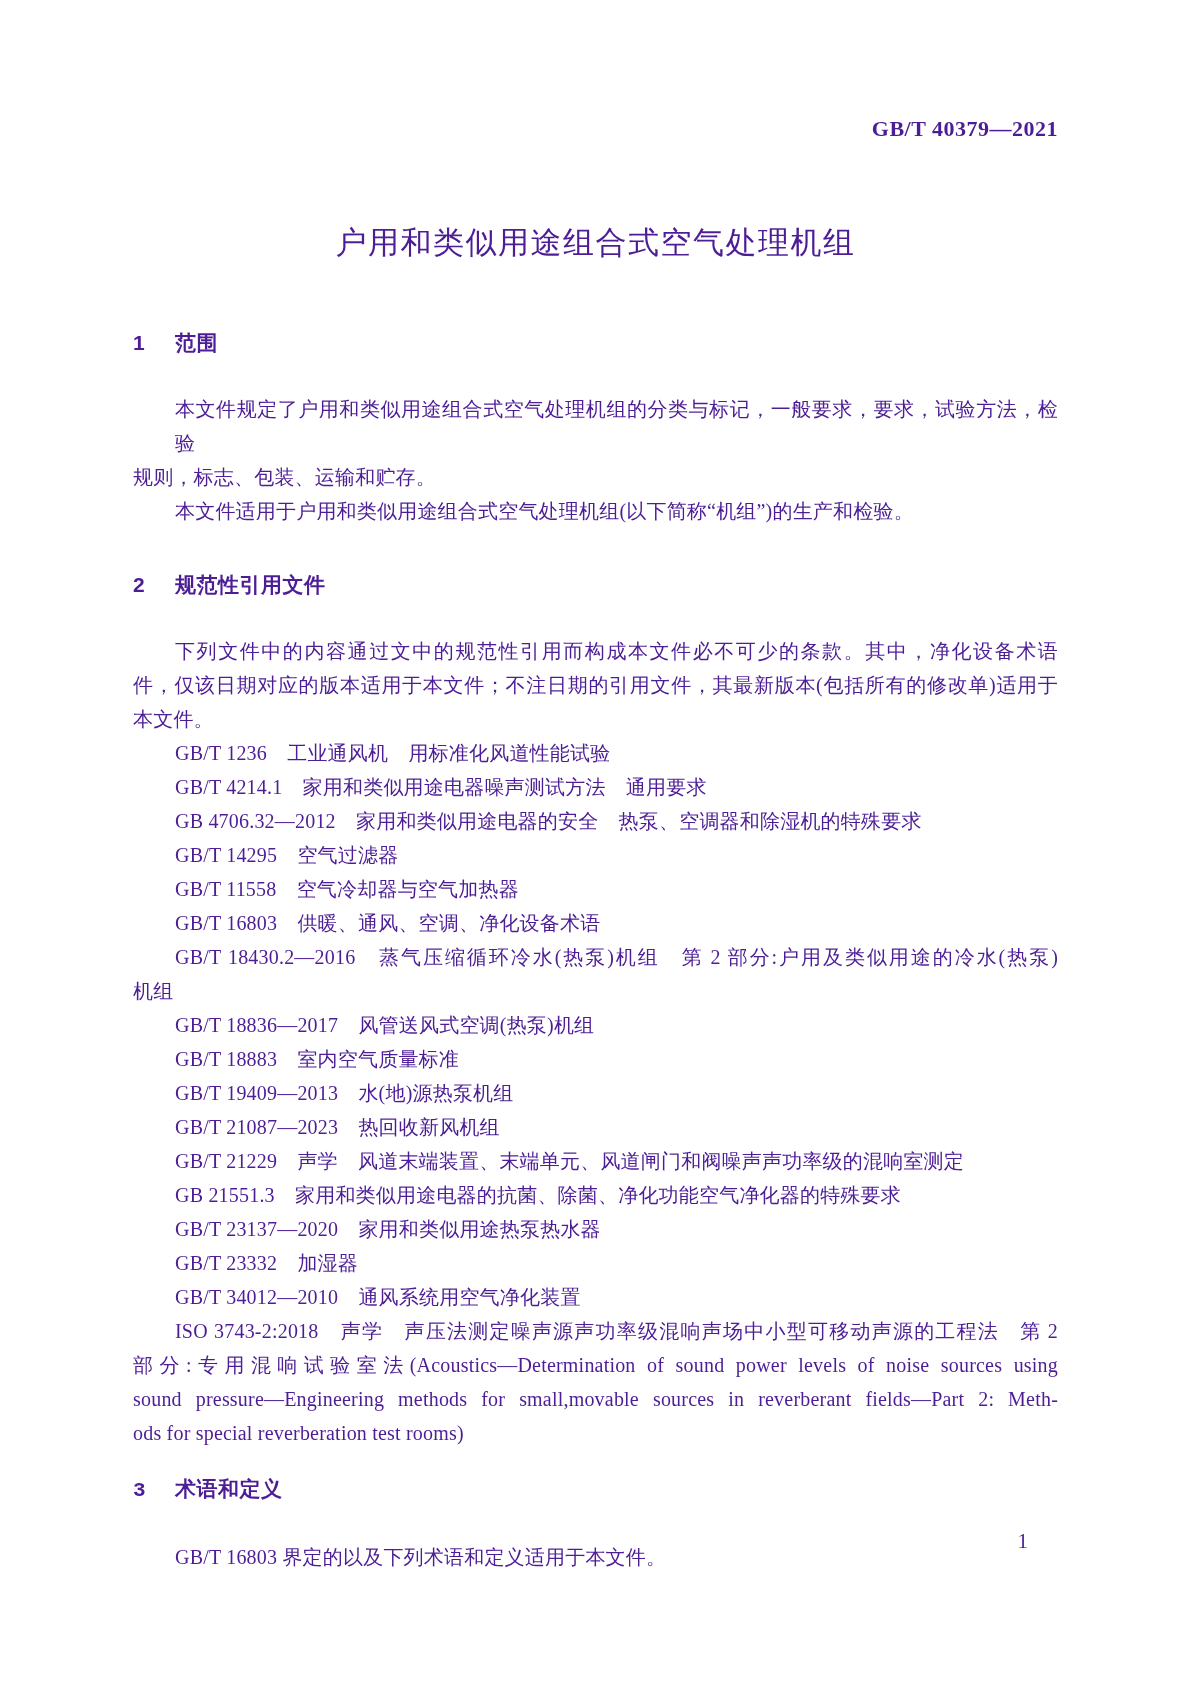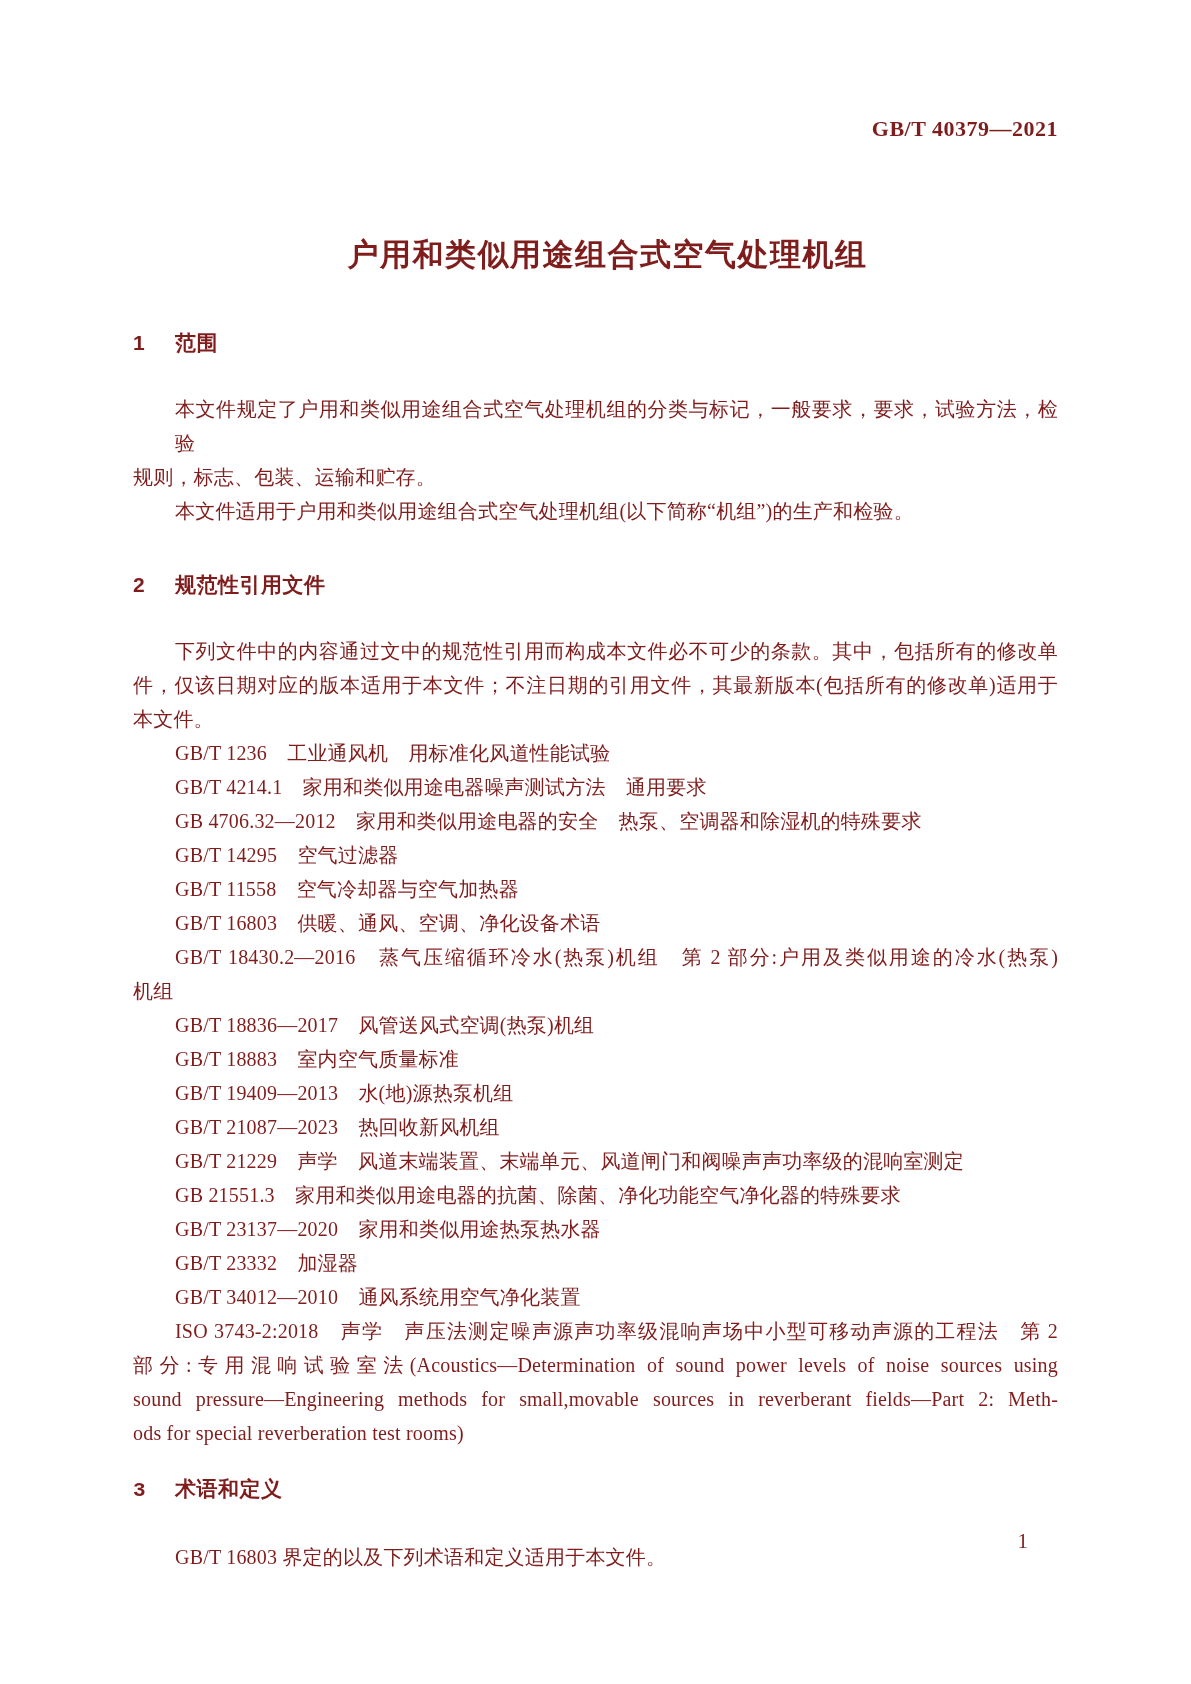--- a/index.html
+++ b/index.html
@@ -6,21 +6,21 @@
     margin: 0;
     padding: 0;
     background: #ffffff;
   }
   .page {
     position: relative;
     width: 1191px;
     height: 1684px;
     background: #ffffff;
     overflow: hidden;
-    color: #7f1d1d;
+    color: #4c1d95;
   }
   .content {
     position: absolute;
     left: 133px;
     top: 0;
     width: 925px;
     height: 100%;
   }
   .header-code {
     position: absolute;
@@ -30,24 +30,24 @@
     font-weight: 700;
     font-size: 22px;
     letter-spacing: 0.5px;
     white-space: nowrap;
   }
   .doc-title {
     position: absolute;
     top: 221px;
     left: 0;
     width: 100%;
-    margin: 12px;
+    margin: 0;
     text-align: center;
     font-family: "Liberation Sans", "DejaVu Sans", sans-serif;
-    font-weight: 700;
+    font-weight: 400;
     font-size: 31px;
     letter-spacing: 1.5px;
     line-height: 44px;
     white-space: nowrap;
   }
   .doc-body {
     position: absolute;
     top: 286px;
     left: 0;
     width: 100%;
@@ -112,21 +112,21 @@
             <div class="line indent fill">本文件规定了户用和类似用途组合式空气处理机组的分类与标记，一般要求，要求，试验方法，检验</div>
             <div class="line">规则，标志、包装、运输和贮存。</div>
           </div>
           <div class="para">
             <div class="line indent">本文件适用于户用和类似用途组合式空气处理机组(以下简称“机组”)的生产和检验。</div>
           </div>
         </section>
         <section>
           <h2 class="section-heading"><span class="sec-num">2</span><span>规范性引用文件</span></h2>
           <div class="para">
-            <div class="line indent fill">下列文件中的内容通过文中的规范性引用而构成本文件必不可少的条款。其中，包括所有的修改单</div>
+            <div class="line indent fill">下列文件中的内容通过文中的规范性引用而构成本文件必不可少的条款。其中，净化设备术语</div>
             <div class="line fill">件，仅该日期对应的版本适用于本文件；不注日期的引用文件，其最新版本(包括所有的修改单)适用于</div>
             <div class="line">本文件。</div>
           </div>
           <div class="para">
             <div class="line indent">GB/T 1236　工业通风机　用标准化风道性能试验</div>
           </div>
           <div class="para">
             <div class="line indent">GB/T 4214.1　家用和类似用途电器噪声测试方法　通用要求</div>
           </div>
           <div class="para">

